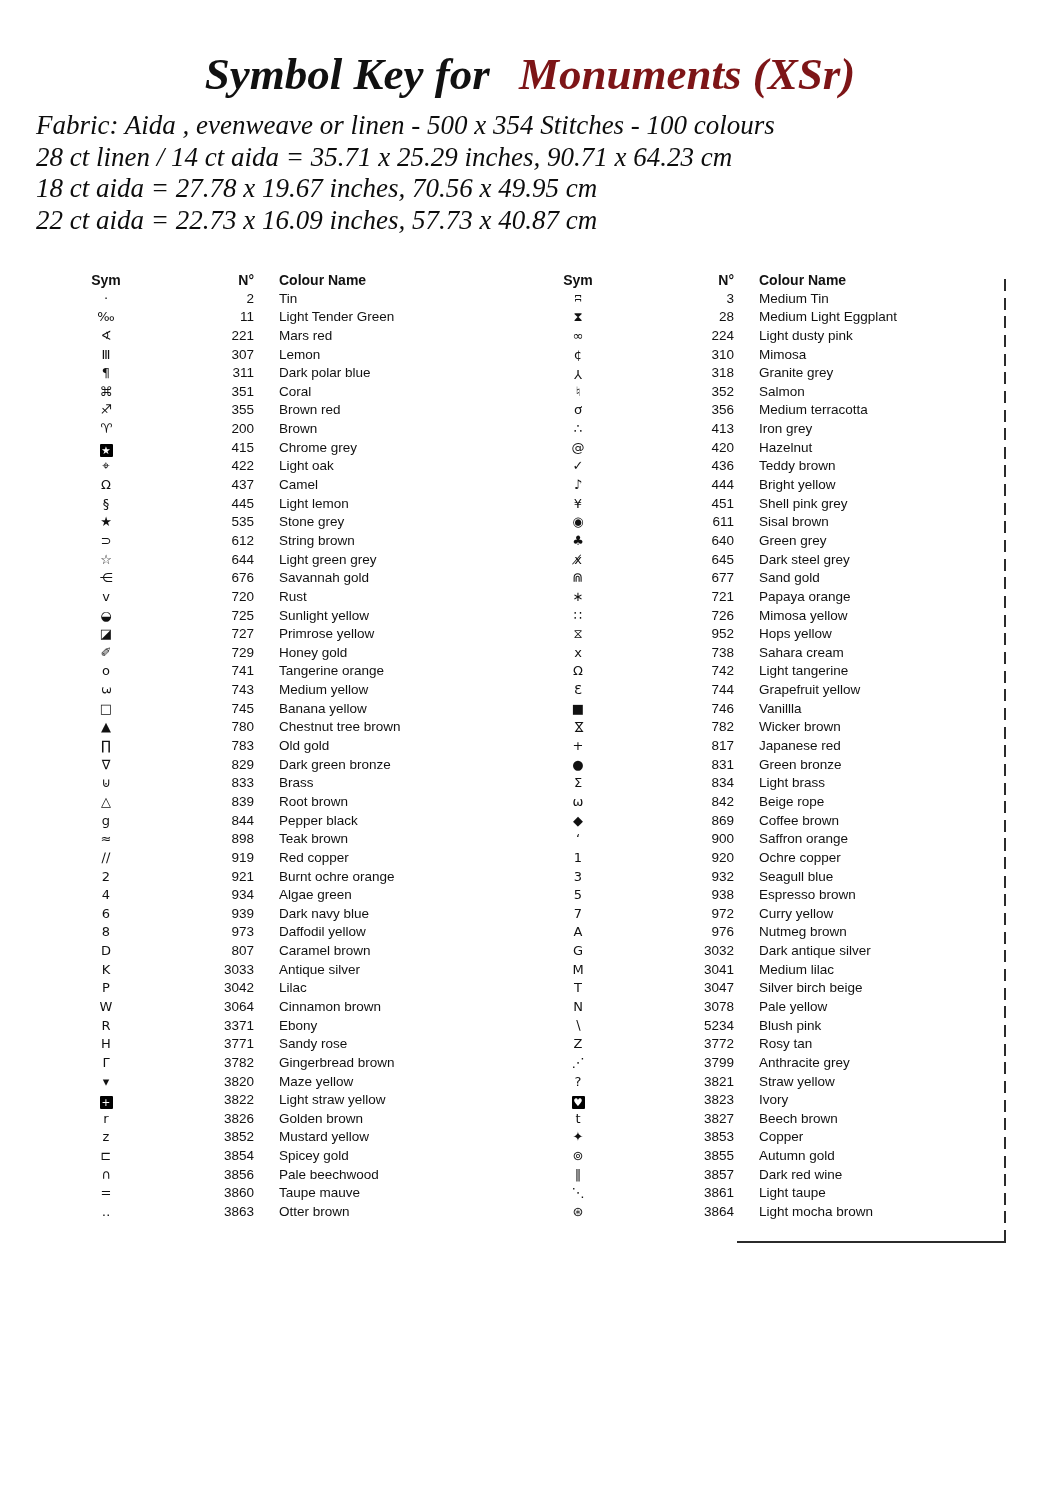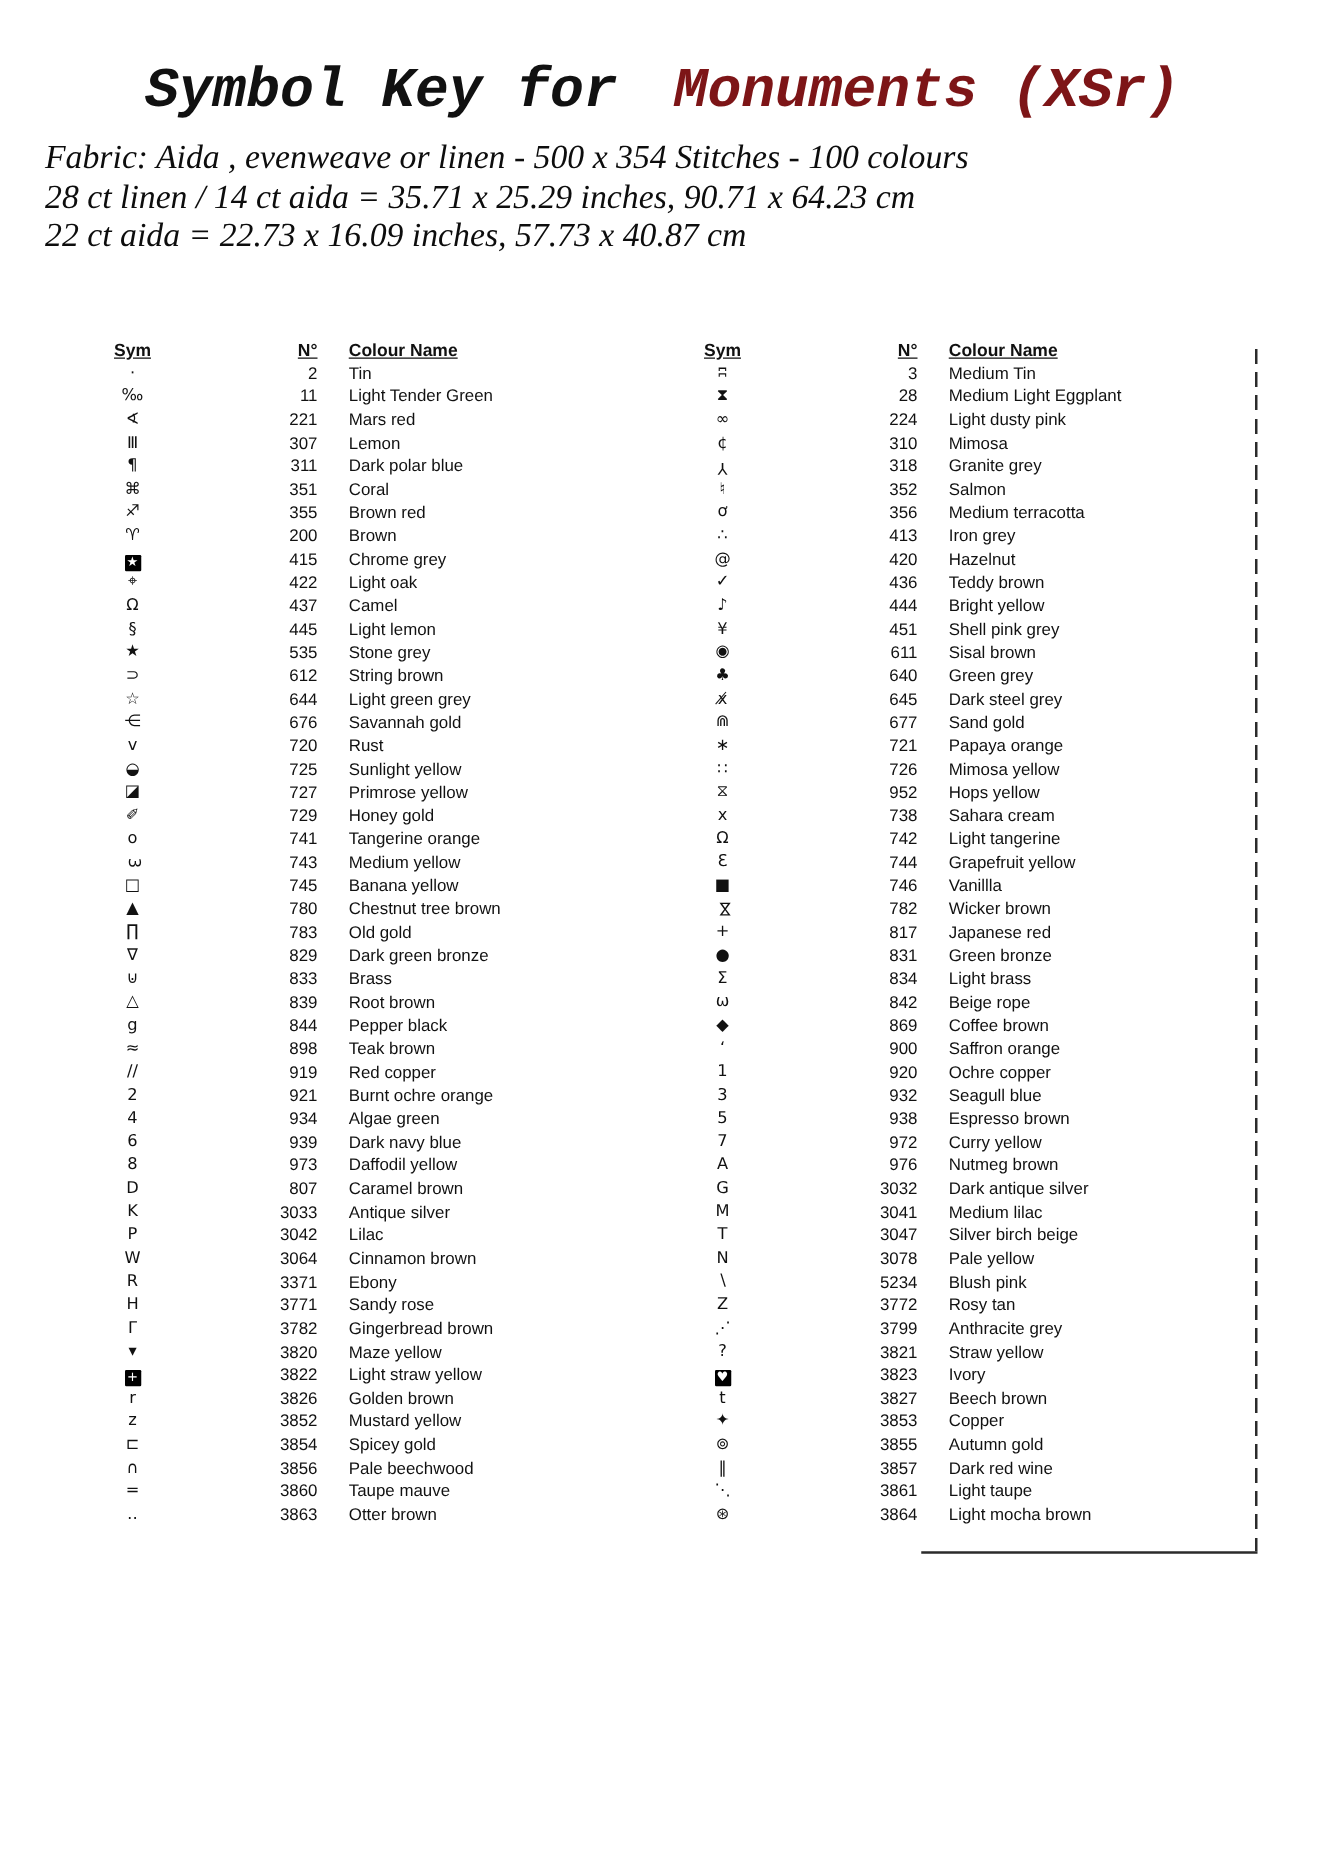--- a/index.html
+++ b/index.html
@@ -1,54 +1,55 @@
 <!DOCTYPE html>
 <html><head>
 <meta charset="utf-8">
 <style>
   html,body{margin:0;padding:0;background:#fff}
   body{width:1060px;height:1500px;position:relative;font-family:"Liberation Sans",sans-serif;color:#111;overflow:hidden}
 
   .title{position:absolute;top:48px;left:0;width:100%;text-align:center;
-         font-family:Liberation Mono, monospace;font-style:italic;font-weight:bold;font-size:45px;white-space:nowrap}
+         font-family:Liberation Serif, serif;font-style:italic;font-weight:bold;font-size:45px;white-space:nowrap}
   .title .t-red{color:#7d1517;margin-left:18px}
 
   .fabric{position:absolute;top:110px;left:36px;font-family:"Liberation Serif",serif;
           font-style:italic;font-size:27px;line-height:31.5px;color:#0d0d0d;white-space:nowrap}
   .fline .b{font-weight:normal}
 
   .keys{position:absolute;top:271px}
   #col0{left:64px;width:440px}
   #col1{left:538px;width:440px}
   .khead,.krow{display:grid;grid-template-columns:84px 106px auto;height:18.65px;line-height:18.65px;align-items:center}
   #col1 .khead,#col1 .krow{grid-template-columns:80px 116px auto}
   .sym{text-align:center;font-family:"DejaVu Sans",sans-serif;font-size:13px;height:18.65px;line-height:18.65px}
   .num{text-align:right;font-size:13.5px}
   .name{padding-left:25px;font-size:13.5px;white-space:nowrap}
-  .khead span{font-weight:bold;text-decoration:underline;font-family:"Liberation Sans",sans-serif;font-size:14px}
+  .khead span{font-weight:bold;font-family:"Liberation Sans",sans-serif;font-size:14px}
   .g{display:inline-block}
   .g.inv{background:#000;color:#fff;width:13px;height:13px;line-height:13px;font-size:10.5px;border-radius:1px;vertical-align:-2px}
   .g.rot90{transform:rotate(90deg)}
   .g.rot180{transform:rotate(180deg)}
 
   .vline{position:absolute;left:1004px;top:279px;width:1.6px;height:962px;
          background:repeating-linear-gradient(to bottom,#2b2b2b 0 12px,transparent 12px 18.65px)}
   .hline{position:absolute;left:737px;top:1241px;width:269px;height:1.6px;background:#2b2b2b}
 </style>
 </head>
 <body>
 
 <div class="title">
   <span class="t-black">Symbol Key for</span>
   <span class="t-red">Monuments (XSr)</span>
 </div>
 
 <div class="fabric" id="fabric-lines">
     <div class="fline"><span class="b">Fabric:</span><span>  Aida , evenweave or  linen </span><span class="b">- 500 x 354</span><span> Stitches - 100 colours</span></div>
     <div class="fline"><span>28 ct </span><span class="b">linen</span><span> / 14 ct </span><span class="b">aida</span><span> = 35.71 x 25.29 inches, 90.71 x 64.23 cm</span></div>
+    <div class="fline"><span>18 ct </span><span class="b">aida</span><span>  = 27.78 x 19.67 inches, 70.56 x 49.95 cm</span></div>
     <div class="fline"><span>22 ct </span><span class="b">aida</span><span> = 22.73 x 16.09 inches, 57.73 x 40.87 cm</span></div>
   </div>
 
 <div class="keys" id="col0">
   <div class="khead">
     <span class="sym">Sym</span>
     <span class="num">N°</span>
     <span class="name">Colour Name</span>
   </div>
   <div class="rows">

